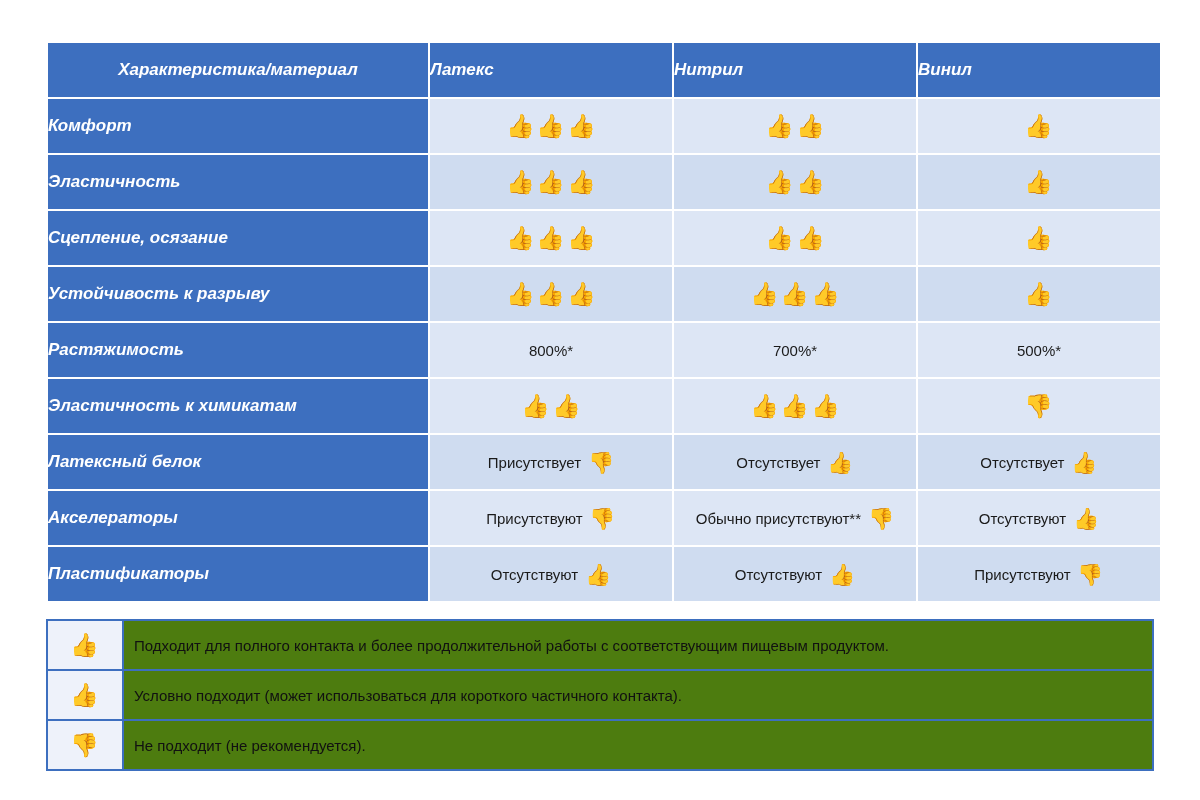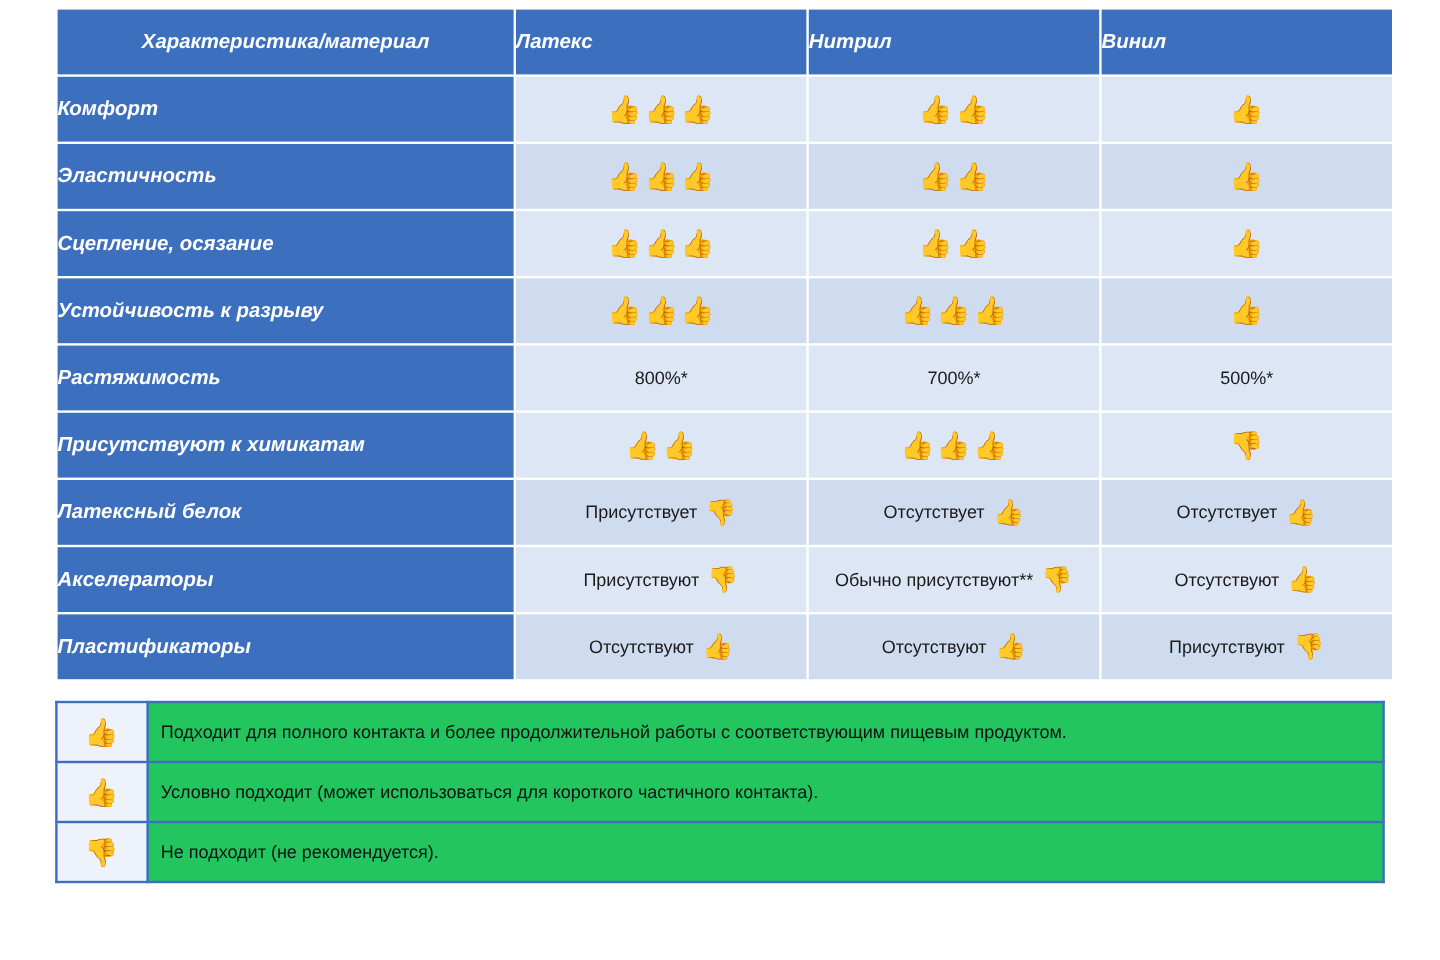--- a/index.html
+++ b/index.html
@@ -9,20 +9,21 @@
     width: 1200px;
     height: 800px;
     font-family: "Liberation Sans", sans-serif;
   }
   #root {
     position: relative;
     width: 1200px;
     height: 716px;
     box-sizing: border-box;
     padding: 6px 46px 0 46px;
+    margin-top: 35px;
   }
 
   
   table.compare {
     border-collapse: separate;
     border-spacing: 2px;
     width: 1108px;
     table-layout: fixed;
   }
   table.compare th, table.compare td {
@@ -104,21 +105,21 @@
     font-size: 15px;
     color: #111;
   }
   .legend td.icon {
     width: 76px;
     text-align: center;
     background: #eef2fa;
   }
   .legend td.desc {
     padding-left: 10px;
-    background: #22c55e;
+    background: #4d7c0f;
   }
 </style>
 </head>
 <body>
 
 <div id="root">
 
   <table class="compare">
     <colgroup>
       <col style="width:380px">
@@ -232,21 +233,21 @@
               <span class="label">700%*</span>
             </div>
           </td>
           <td class="cell">
             <div class="textcell">
               <span class="label">500%*</span>
             </div>
           </td>
         </tr>
         <tr>
-          <td class="rowlabel">Присутствуют к химикатам</td>
+          <td class="rowlabel">Эластичность к химикатам</td>
           <td class="cell">
             <div class="icons">
               <span class="thumb up">👍</span>
               <span class="thumb up">👍</span>
             </div>
           </td>
           <td class="cell">
             <div class="icons">
               <span class="thumb up">👍</span>
               <span class="thumb up">👍</span>

